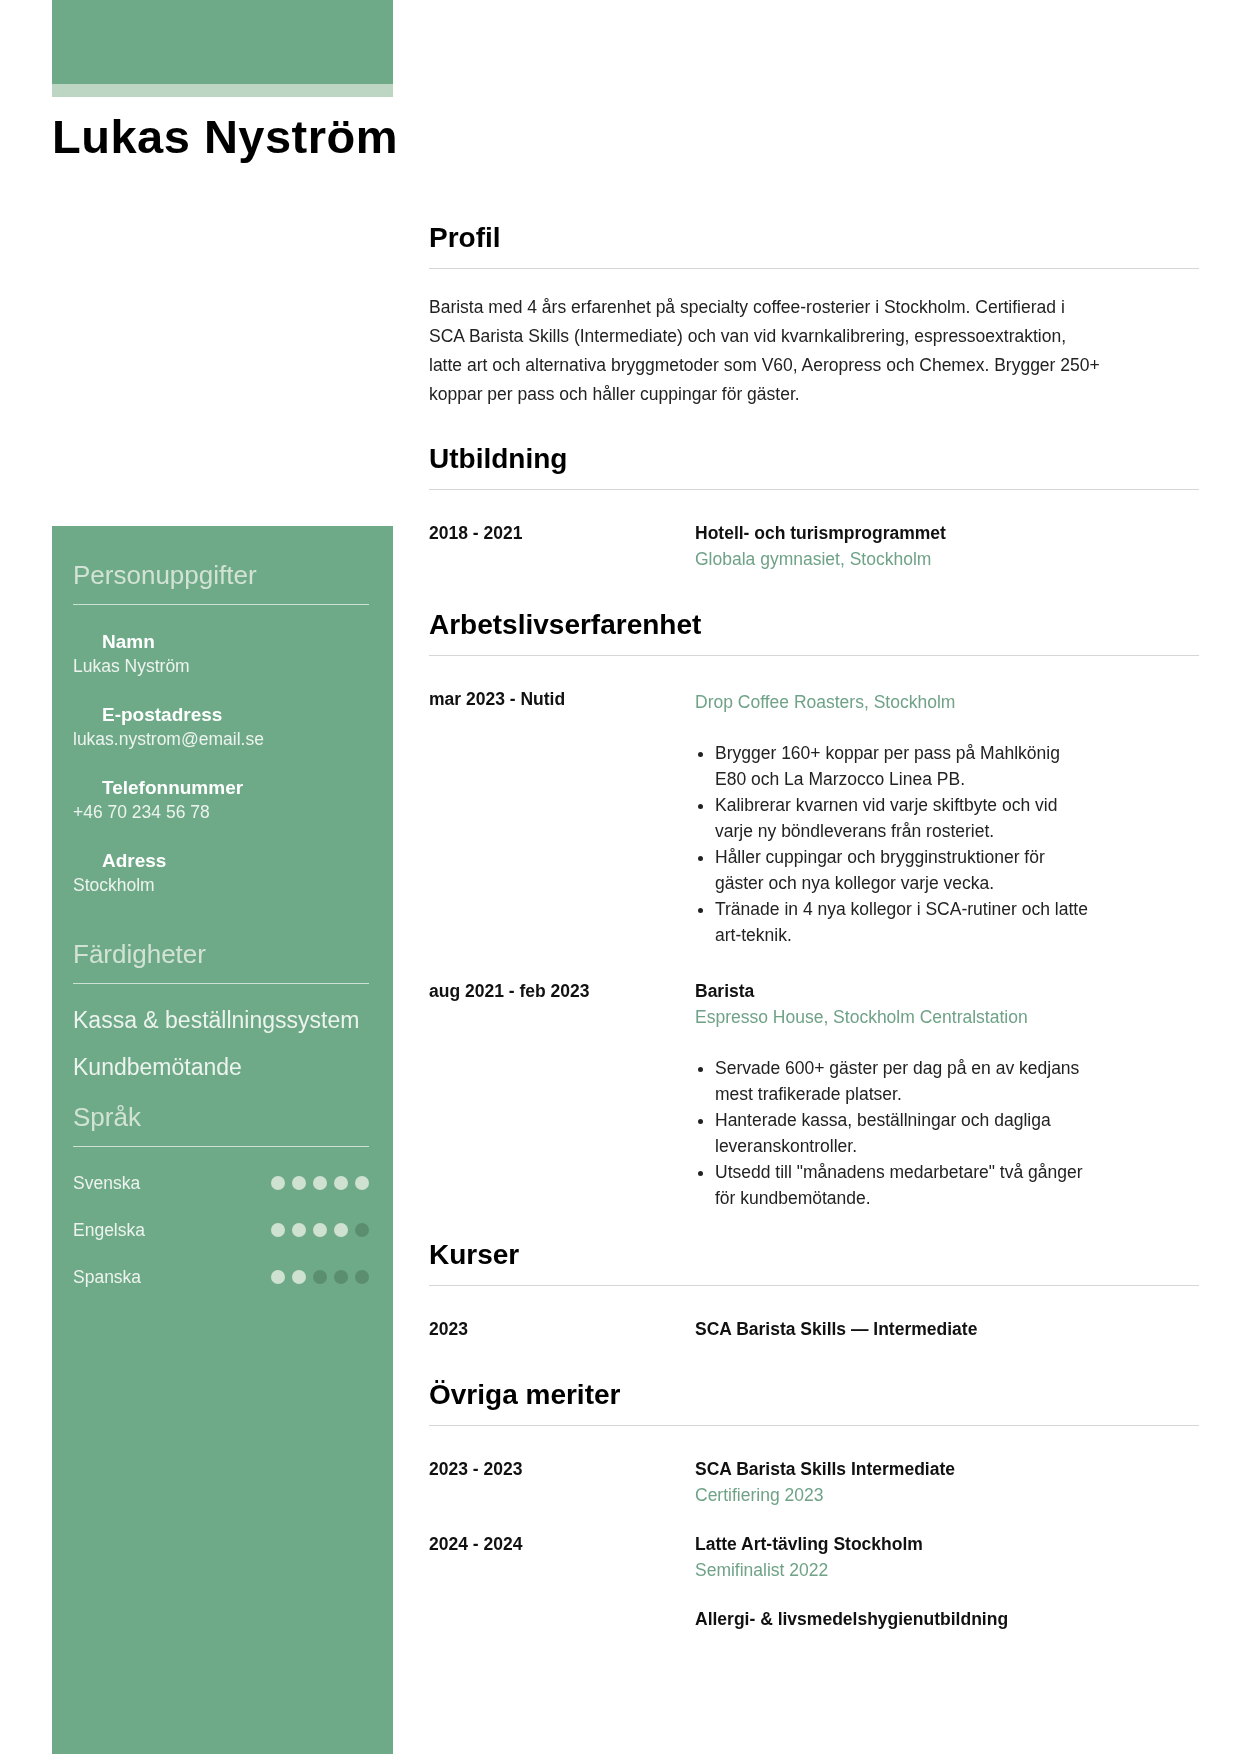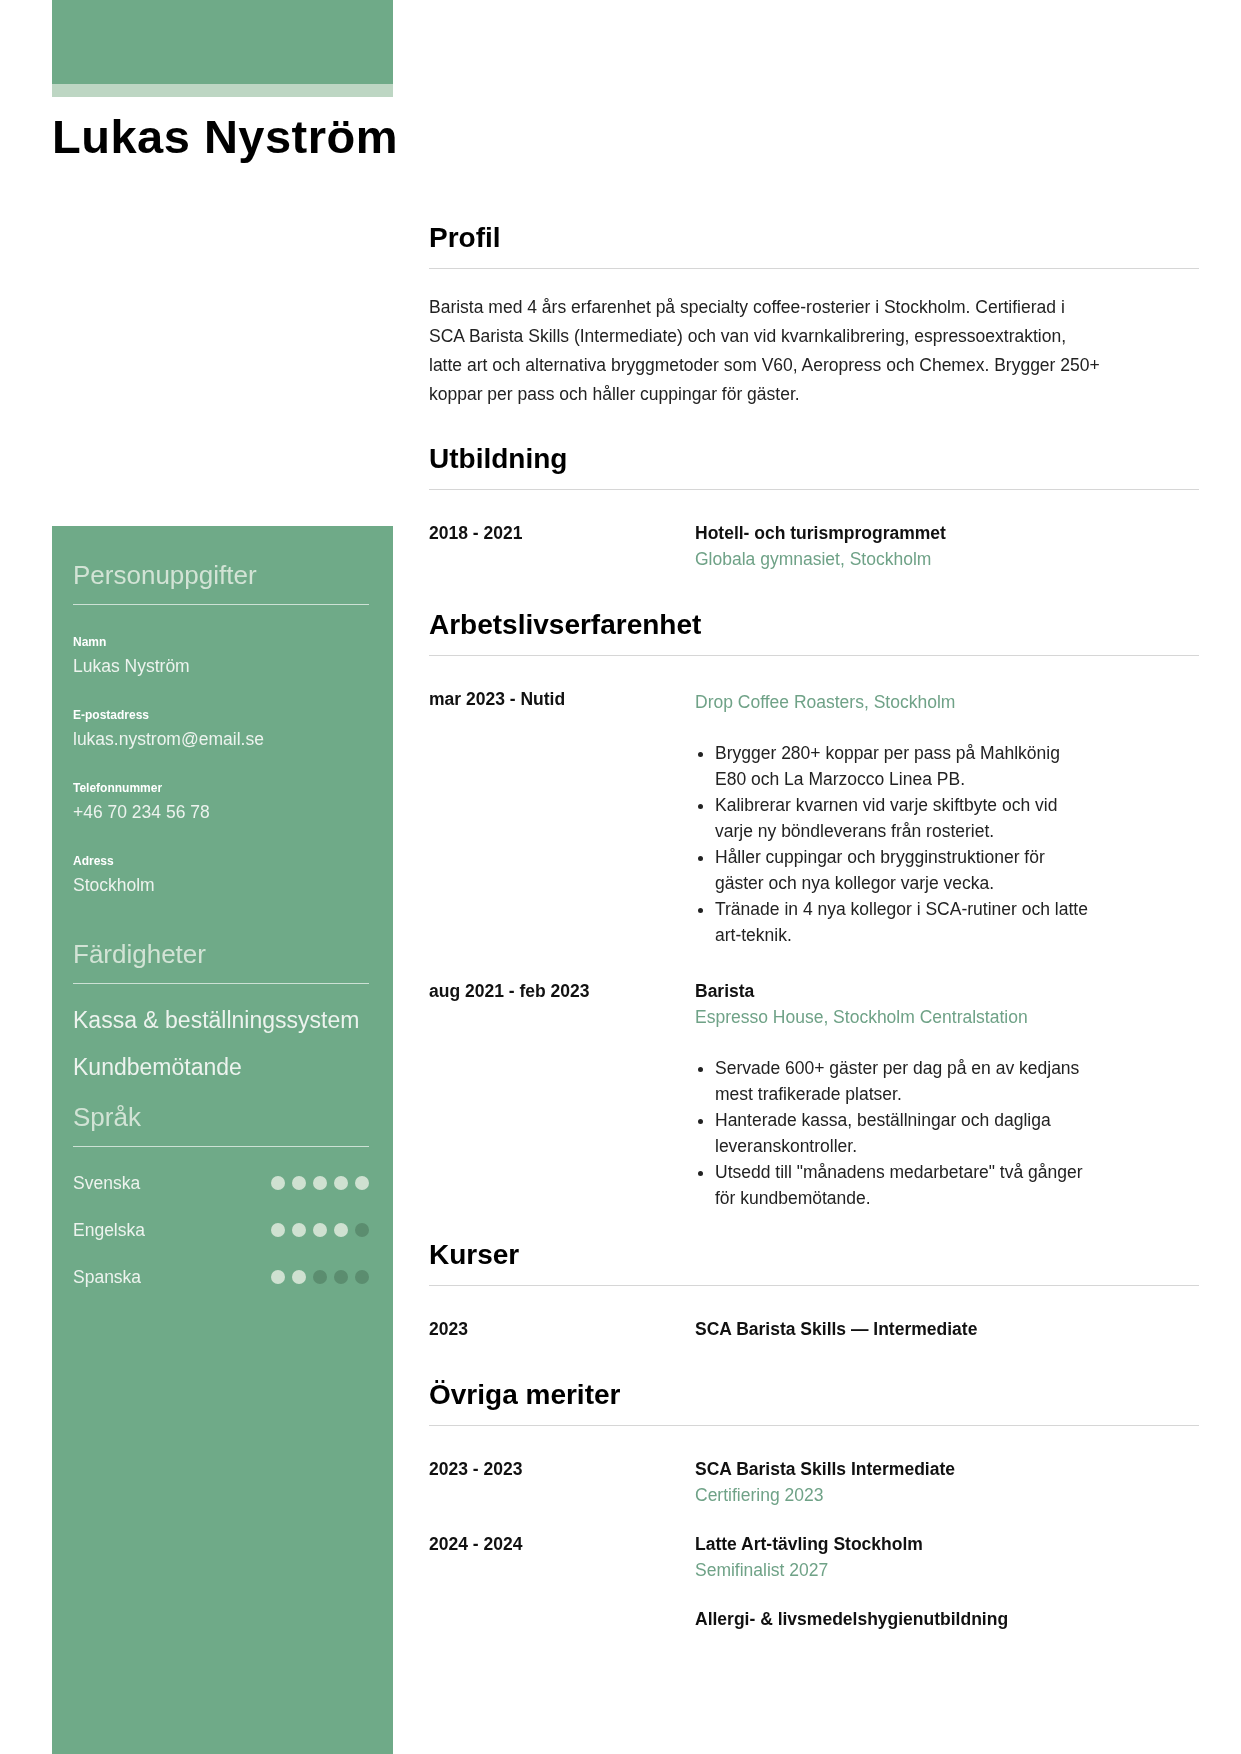--- a/index.html
+++ b/index.html
@@ -64,24 +64,25 @@
     font-size:26px;
     font-weight:400;
     line-height:31px;
     color:var(--sidebar-heading);
     border-bottom:1px solid rgba(255,255,255,0.65);
     padding-bottom:13px;
   }
   .sidebar .fields{margin-top:25px;}
   .sidebar .field{margin-bottom:25px;}
   .sidebar .field .label{
-    font-size:12px;
+    font-size:19px;
     font-weight:700;
     line-height:24px;
     color:#ffffff;
+    margin-left:29px;
   }
   .sidebar .field .value{
     font-size:17.5px;
     line-height:24px;
     color:var(--sidebar-value);
   }
   .sidebar .skills-heading{margin-top:42px;}
   .sidebar .skills{margin-top:24px;}
   .sidebar .skill{
     font-size:23px;
@@ -284,21 +285,21 @@
     <section class="sec-experience">
       <h2>Arbetslivserfarenhet</h2>
       <hr class="rule">
       <div class="entries">
 
         <div class="entry">
           <div class="period">mar 2023 - Nutid</div>
           <div class="body">
             <div class="subtitle">Drop Coffee Roasters, Stockholm</div>
             <ul>
-              <li>Brygger 280+ koppar per pass på Mahlkönig E80 och La Marzocco Linea PB.</li>
+              <li>Brygger 160+ koppar per pass på Mahlkönig E80 och La Marzocco Linea PB.</li>
               <li>Kalibrerar kvarnen vid varje skiftbyte och vid varje ny böndleverans från rosteriet.</li>
               <li>Håller cuppingar och brygginstruktioner för gäster och nya kollegor varje vecka.</li>
               <li>Tränade in 4 nya kollegor i SCA-rutiner och latte art-teknik.</li>
             </ul>
           </div>
         </div>
 
         <div class="entry">
           <div class="period">aug 2021 - feb 2023</div>
           <div class="body">
@@ -338,21 +339,21 @@
           <div class="body">
             <div class="title">SCA Barista Skills Intermediate</div>
             <div class="subtitle">Certifiering 2023</div>
           </div>
         </div>
 
         <div class="entry">
           <div class="period">2024 - 2024</div>
           <div class="body">
             <div class="title">Latte Art-tävling Stockholm</div>
-            <div class="subtitle">Semifinalist 2027</div>
+            <div class="subtitle">Semifinalist 2022</div>
           </div>
         </div>
 
         <div class="entry">
           <div class="period"></div>
           <div class="body">
             <div class="title">Allergi- &amp; livsmedelshygienutbildning</div>
           </div>
         </div>
 

